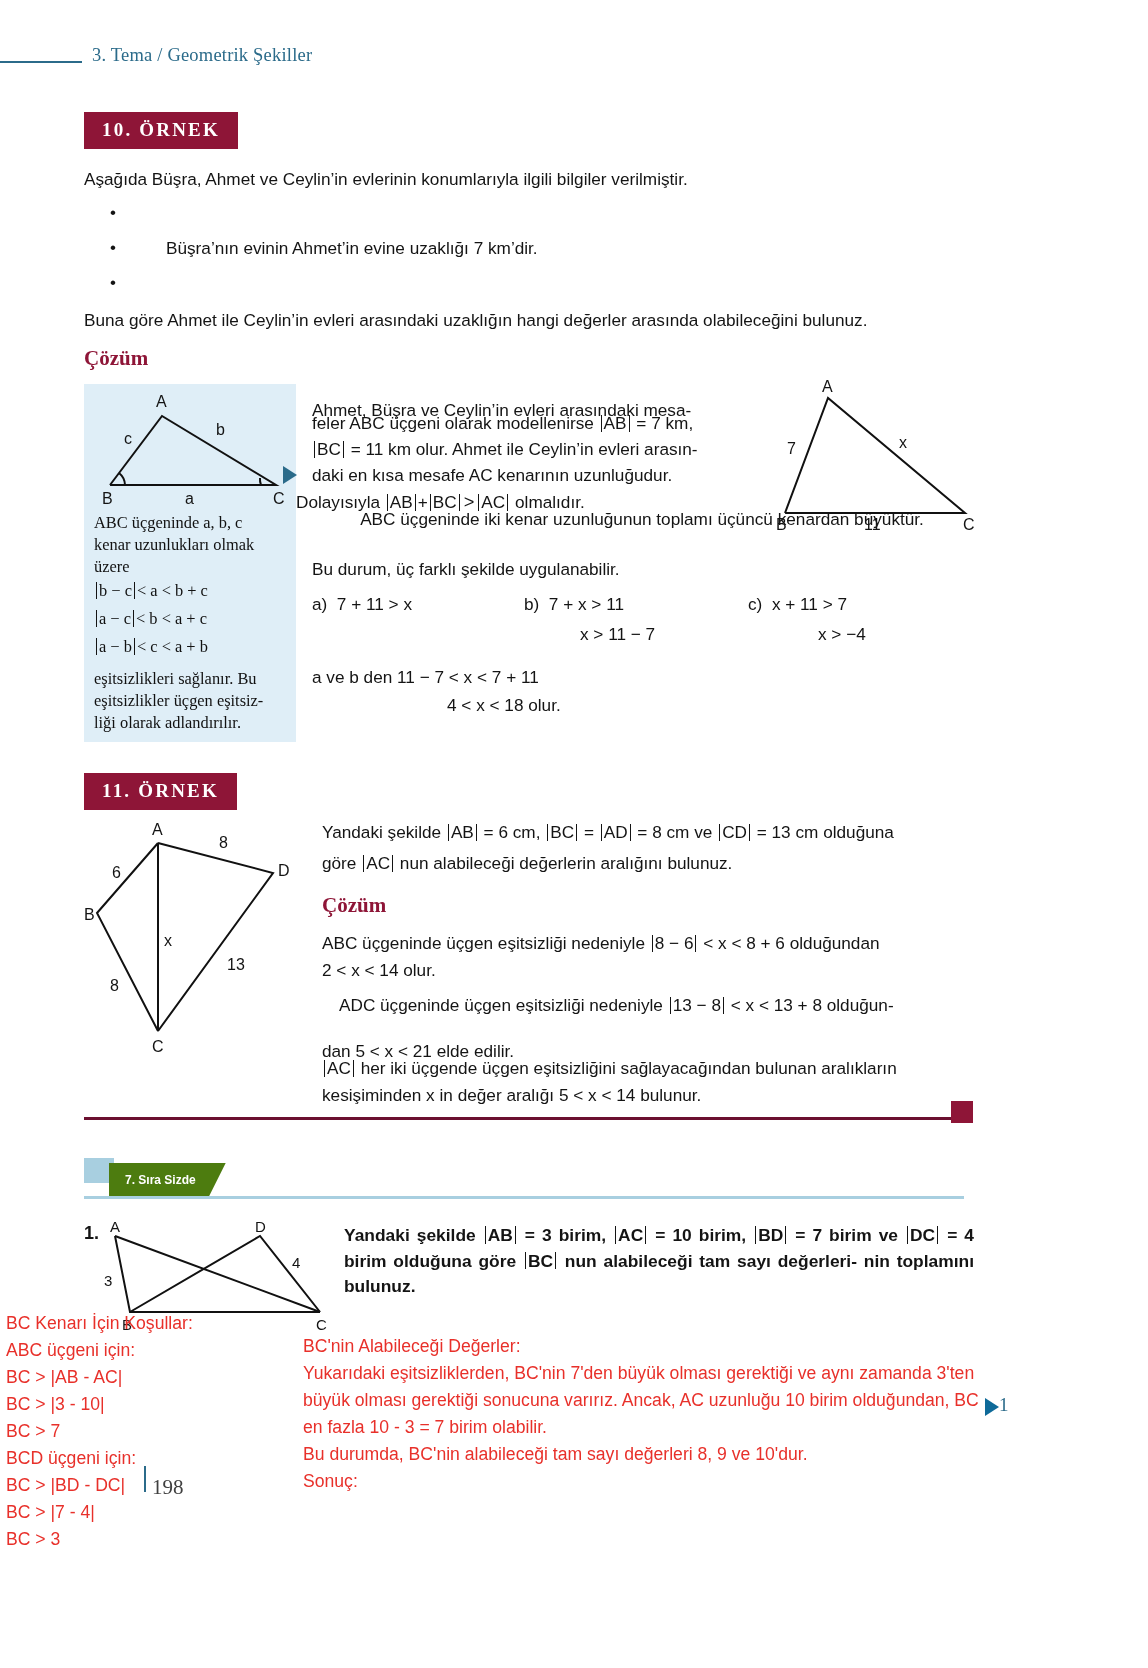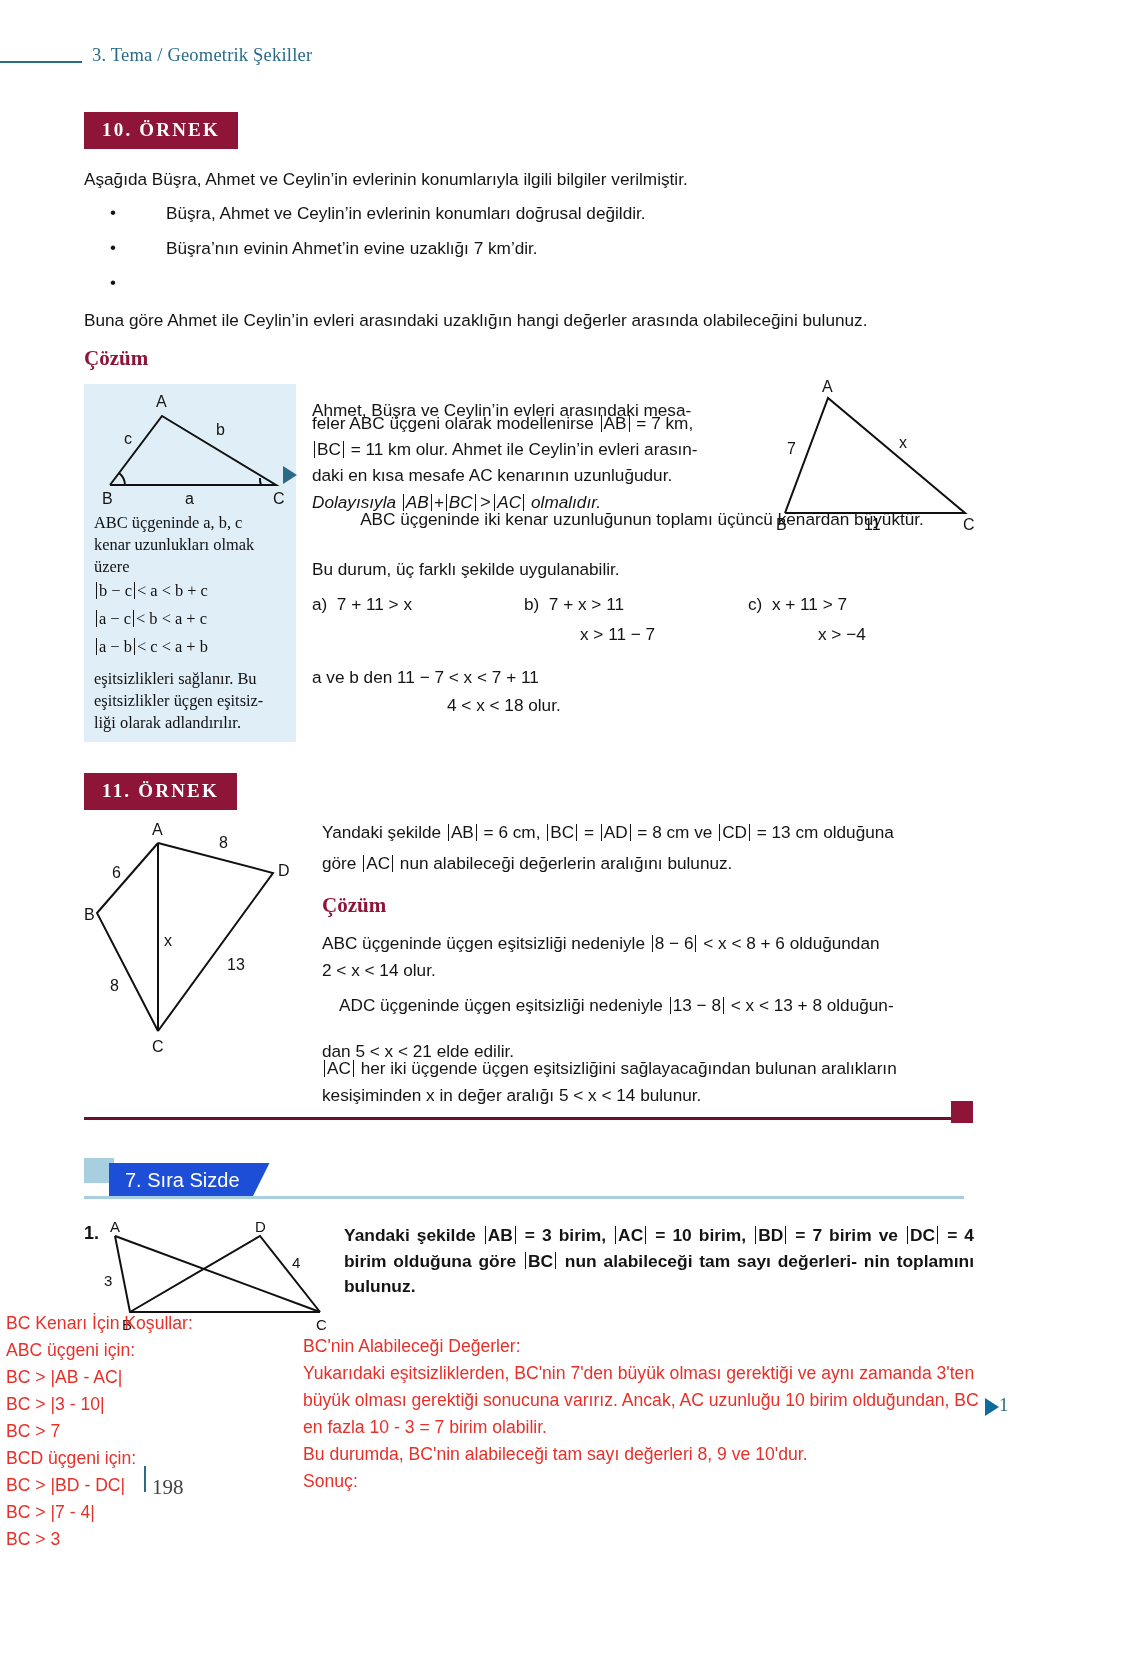--- a/index.html
+++ b/index.html
@@ -129,24 +129,24 @@
   .sira-bg-sq {
     position: absolute;
     left: 84px; top: 1158px;
     width: 30px; height: 25px;
     background: #a8cfe0;
   }
   .sira-tab {
     position: absolute;
     left: 109px; top: 1163px;
     height: 34px;
-    background: #1d4ed8;
+    background: #4d7c0f;
     color: #ffffff;
-    font-size: 20px;
-    font-weight: normal;
+    font-size: 12px;
+    font-weight: bold;
     line-height: 34px;
     padding: 0 30px 0 16px;
     white-space: nowrap;
     clip-path: polygon(0 0, 100% 0, calc(100% - 17px) 100%, 0 100%);
   }
   .sira-underline {
     position: absolute;
     left: 84px; top: 1196px;
     width: 880px; height: 3px;
     background: #a8cfe0;
@@ -224,21 +224,20 @@
 
 <div class="header-rule"></div>
 <div class="header-title">3. Tema / Geometrik Şekiller</div>
 
 <div class="ornek-badge" id="ornek10">10. ÖRNEK</div>
 
 <div class="body-text" style="left:84px; top:167px; width:880px;">Aşağıda Büşra, Ahmet ve Ceylin’in evlerinin konumlarıyla ilgili bilgiler verilmiştir.</div>
 
 <div class="bullet-row" style="left:110px; top:203px; width:830px; height:24px;">
   <span class="bullet-dot">•</span>
-  <span class="bullet-txt">Büşra, Ahmet ve Ceylin’in evlerinin konumları doğrusal değildir.</span>
 </div>
 <div class="bullet-row" style="left:110px; top:238px; width:830px; height:24px;">
   <span class="bullet-dot">•</span>
   <span class="bullet-txt">Büşra’nın evinin Ahmet’in evine uzaklığı 7 km’dir.</span>
 </div>
 <div class="bullet-row" style="left:110px; top:273px; width:830px; height:24px;">
   <span class="bullet-dot">•</span>
 </div>
 
 <div class="body-text" style="left:84px; top:308px; width:900px;">Buna göre Ahmet ile Ceylin’in evleri arasındaki uzaklığın hangi değerler arasında olabileceğini bulunuz.</div>
@@ -281,21 +280,21 @@
 <div class="arrow-marker"></div>
 
 <div class="body-text" style="left:312px; top:385px;margin-top:13px;">Ahmet, Büşra ve Ceylin’in evleri arasındaki mesa-</div>
 <div class="body-text" style="left:312px; top:411px;">
   <span>feler ABC üçgeni olarak modellenirse </span><span class="abs"><span>AB</span></span><span> = 7 km,</span>
 </div>
 <div class="body-text" style="left:312px; top:437px;">
   <span class="abs"><span>BC</span></span><span> = 11 km olur. Ahmet ile Ceylin’in evleri arasın-</span>
 </div>
 <div class="body-text" style="left:312px; top:463px;">daki en kısa mesafe AC kenarının uzunluğudur.</div>
-<div class="body-text" style="left:312px; top:489px;font-style:italic;">
+<div class="body-text" style="left:296px; top:489px;">
   <span>Dolayısıyla </span><span class="abs"><span>AB</span></span><span>+</span><span class="abs"><span>BC</span></span><span class="big-rel">&gt;</span><span class="abs"><span>AC</span></span><span> olmalıdır.</span>
 </div>
 
 <div class="body-text" style="left:312px; top:507px; width:660px;text-align:center;">ABC üçgeninde iki kenar uzunluğunun toplamı üçüncü kenardan büyüktür.</div>
 <div class="body-text" style="left:312px; top:557px; width:660px;">Bu durum, üç farklı şekilde uygulanabilir.</div>
 
 <div style="position:absolute; left:760px; top:378px; width:230px; height:155px;">
   <svg width="230" height="155" viewBox="0 0 230 155">
     <polyline class="stroke" points="25,135 68,20 205,135 25,135"></polyline>
     <text class="lbl" x="62" y="14">A</text>

